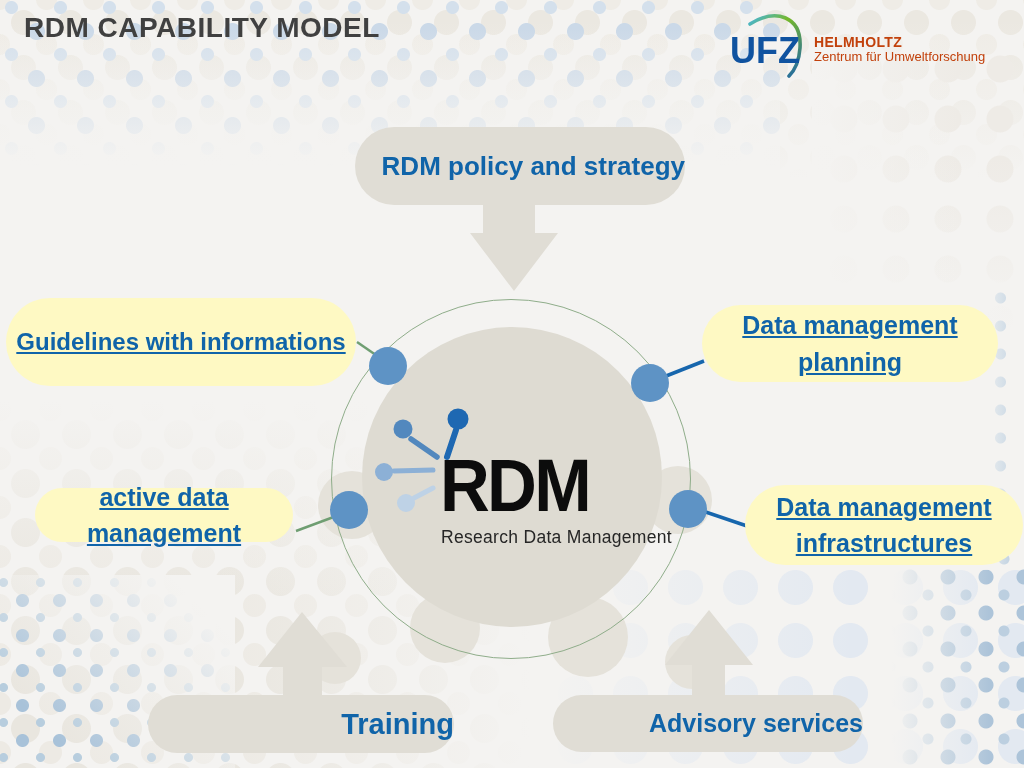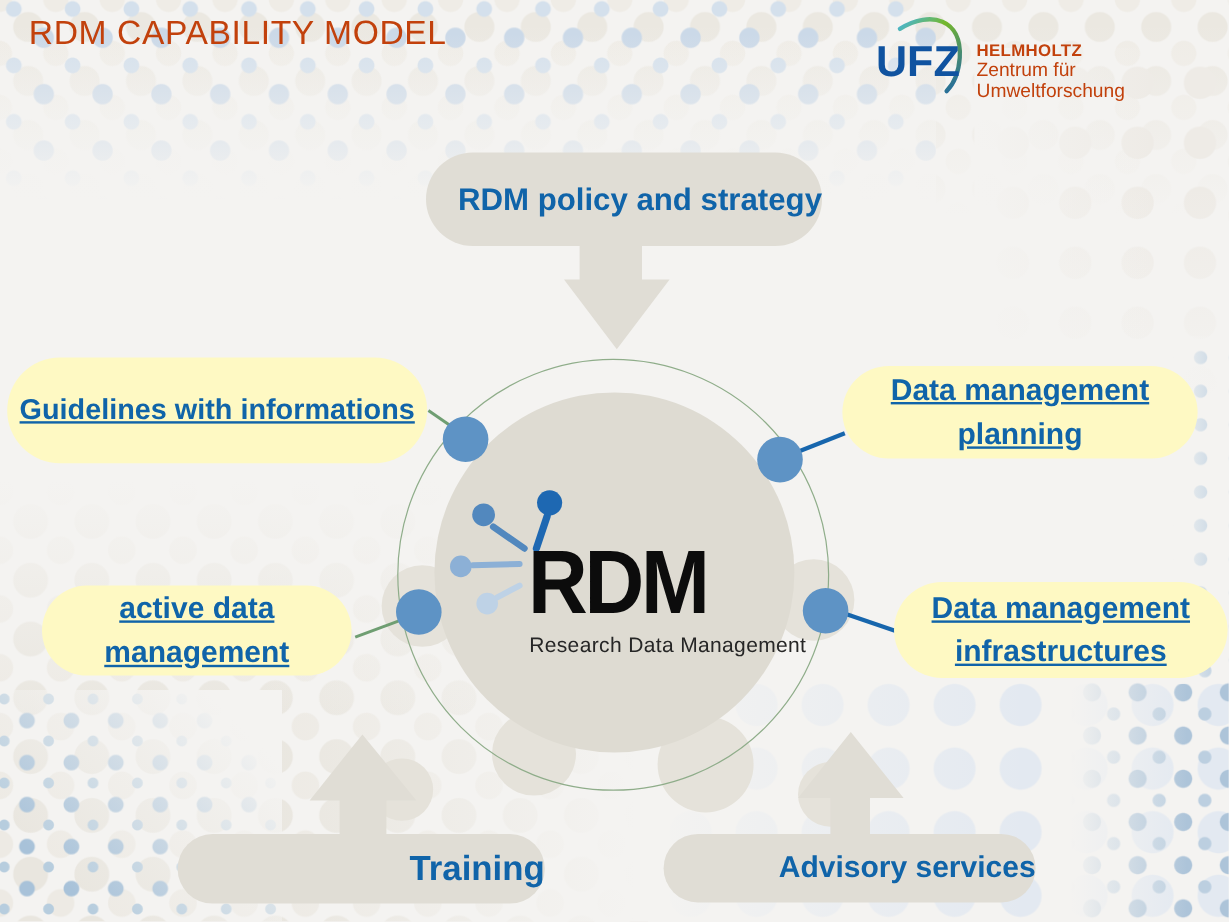--- a/index.html
+++ b/index.html
@@ -52,25 +52,25 @@
     background-size:38px 36px,38px 36px;background-position:6px 4px,24px 22px;}
   .d-br-blue::after{background:linear-gradient(to left,rgba(244,243,241,0) 25%,#f4f3f1 95%);}
 
   .d-r-mid{left:978px;top:280px;width:46px;height:290px;
     background-image:radial-gradient(circle,#c6d6e4 0 5px,transparent 6px);
     background-size:29px 28px;background-position:8px 4px;}
   .d-r-mid::after{background:linear-gradient(to left,rgba(244,243,241,0) 20%,#f4f3f1 95%);}
 
   
   .page-title{position:absolute;left:24px;top:12px;z-index:9;
-    font-size:28px;font-weight:400;letter-spacing:.5px;color:#c2410c;}
+    font-size:28px;font-weight:700;letter-spacing:.5px;color:#404040;}
   .logo{position:absolute;left:716px;top:12px;z-index:9;display:flex;}
   .logo-text{margin-left:6px;color:#c2410c;line-height:1.15;padding-top:22px;}
   .logo-text .org{font-size:14px;font-weight:bold;letter-spacing:.3px;}
-  .logo-text .sub{font-size:16px;}
+  .logo-text .sub{font-size:13px;}
 
   
   .blob{position:absolute;border-radius:50%;background:#e5e2da;z-index:1;}
   .circle-fill{position:absolute;left:362px;top:327px;width:300px;height:300px;
     border-radius:50%;background:#dedbd2;z-index:3;}
   .circle-ring{position:absolute;left:331px;top:299px;width:360px;height:360px;
     border-radius:50%;border:1.5px solid #8fad8a;z-index:4;box-sizing:border-box;}
   .overlay-svg{position:absolute;left:0;top:0;z-index:5;}
   .conn-dot{position:absolute;width:38px;height:38px;border-radius:50%;
     background:#5e93c5;z-index:6;}
@@ -86,21 +86,21 @@
     justify-content:center;align-items:center;text-align:center;
     font-weight:bold;color:#1064a9;}
   .pill span{display:block;}
   .p-beige{background:#e0ddd5;align-items:flex-end;}
   .p-white{background:#fef9c3;text-decoration:underline;}
   .p-policy{left:355px;top:127px;width:330px;height:78px;border-radius:39px;font-size:26px;}
   .p-guidelines{left:6px;top:298px;width:350px;height:88px;border-radius:44px;
     font-size:24px;line-height:1.5;}
   .p-planning{left:702px;top:305px;width:296px;height:77px;border-radius:39px;
     font-size:25px;line-height:1.45;}
-  .p-active{left:35px;top:488px;width:258px;height:75px;border-radius:38px;
+  .p-active{left:35px;top:488px;width:258px;height:54px;border-radius:38px;
     font-size:25px;line-height:1.45;}
   .p-infra{left:745px;top:485px;width:278px;height:80px;border-radius:40px;
     font-size:25px;line-height:1.45;}
   .p-training{left:148px;top:695px;width:306px;height:58px;border-radius:29px;font-size:29px;}
   .p-advisory{left:553px;top:695px;width:310px;height:57px;border-radius:29px;font-size:25px;}
 </style>
 </head>
 <body>
 
 <div class="dots d-top-beige"></div>

